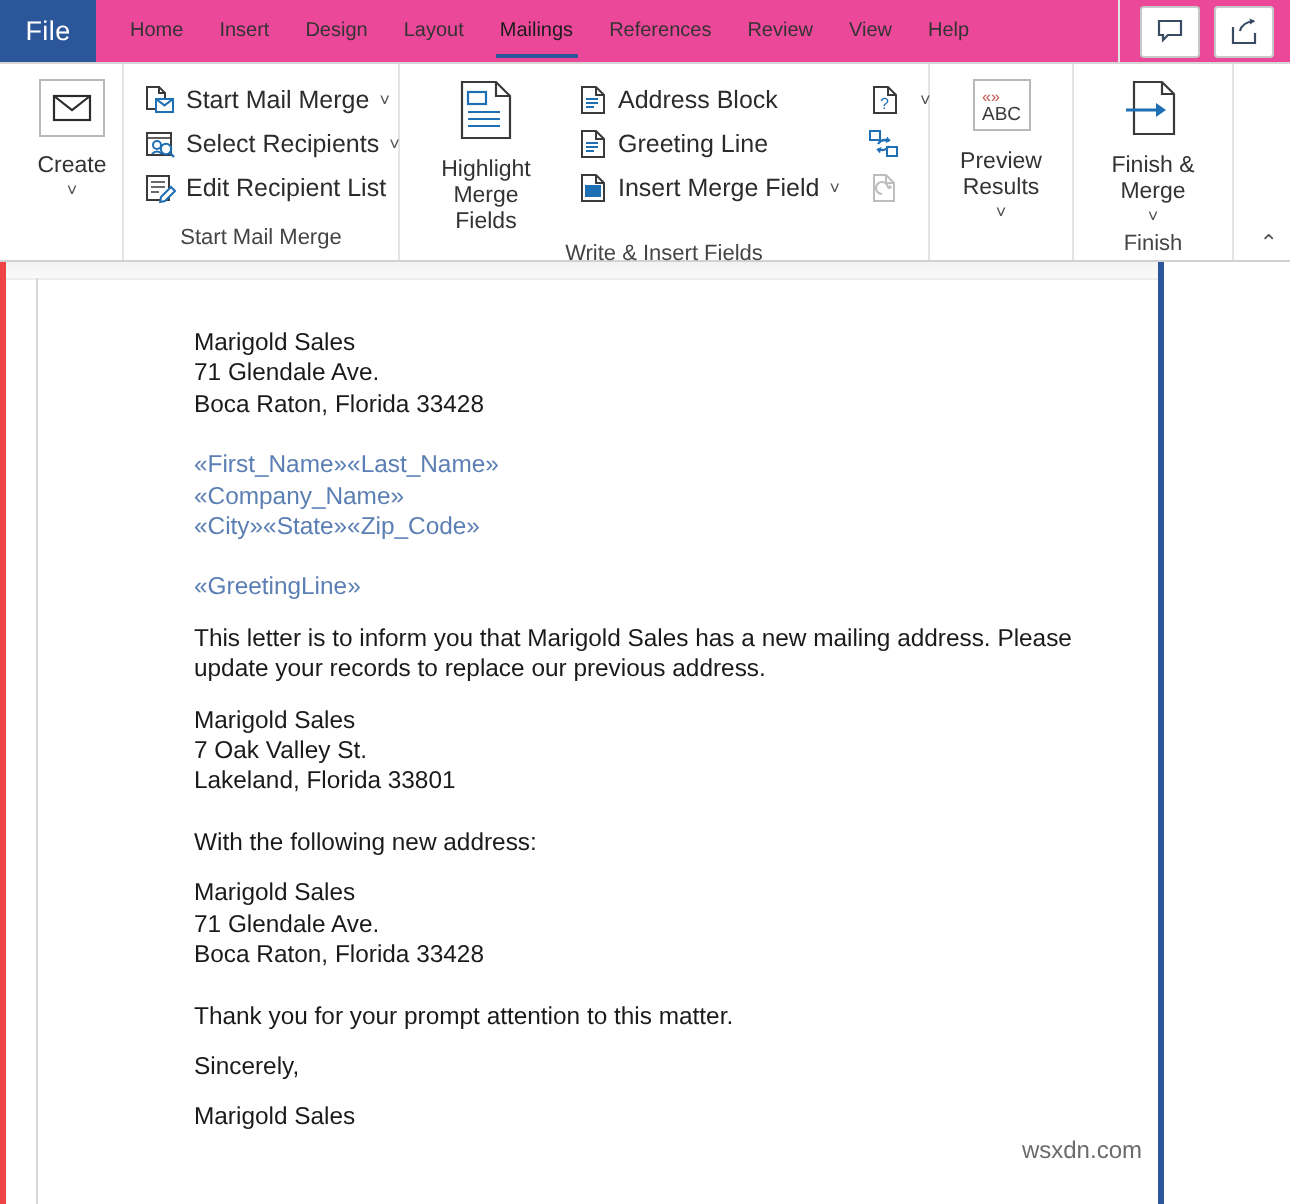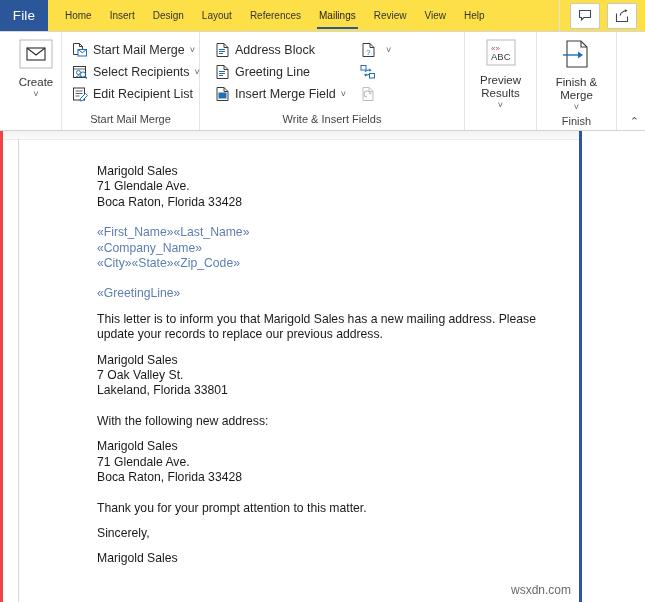--- a/index.html
+++ b/index.html
@@ -11,21 +11,21 @@
     height: 602px;
     background: #ffffff;
     font-family: "Liberation Sans", sans-serif;
     overflow: hidden;
     position: relative;
   }
 
   
   .tabbar {
     height: 31px;
-    background: #fde047;
+    background: #ec4899;
     display: flex;
     align-items: stretch;
     position: relative;
     border-bottom: 1px solid #d6d6d6;
   }
   .file-tab {
     width: 48px;
     background: #2b579a;
     color: #ffffff;
     font-size: 13.5px;
@@ -237,21 +237,21 @@
   .spacer-sm { height: 10px; }
   .mergefield {
     color: #5b7fb4;
   }
   .body-para {
     max-width: 505px;
   }
   .watermark {
     position: absolute;
     right: 8px;
-    bottom: 5px;
+    bottom: 20px;
     font-size: 12px;
     color: #6b6b6b;
     font-family: "Liberation Sans", sans-serif;
   }
 </style>
 </head>
 <body>
 
 <div class="tabbar">
   <div class="file-tab">
@@ -263,25 +263,25 @@
       </div>
       <div class="tab">
         <span>Insert</span>
       </div>
       <div class="tab">
         <span>Design</span>
       </div>
       <div class="tab">
         <span>Layout</span>
       </div>
-      <div class="tab">
-        <span>References</span>
-      </div>
       <div class="tab active">
         <span>Mailings</span>
+      </div>
+      <div class="tab">
+        <span>References</span>
       </div>
       <div class="tab">
         <span>Review</span>
       </div>
       <div class="tab">
         <span>View</span>
       </div>
       <div class="tab">
         <span>Help</span>
       </div>
@@ -360,20 +360,32 @@
           </span>
           <span class="lbl">Edit Recipient List</span>
         </div>
       </div>
     </div>
     <div class="group-label">Start Mail Merge</div>
   </div>
 
   <div class="group" style="width:265px;">
     <div class="group-body">
+      <div class="bigbtn" style="min-width:62px;">
+        <span class="glyph">
+          <svg width="30" height="32" viewBox="0 0 30 32">
+            <path d="M3 2 h17 l7 7 v21 h-24 z" fill="#fff" stroke="#3a3a3a" stroke-width="1.1"></path>
+            <path d="M20 2 v7 h7" fill="none" stroke="#3a3a3a" stroke-width="1.1"></path>
+            <rect x="6" y="7" width="9" height="6" fill="none" stroke="#1f6fb5" stroke-width="1.1"></rect>
+            <path d="M6 17 h16 M6 20.5 h16 M6 24 h16" stroke="#1f6fb5" stroke-width="1.1"></path>
+          </svg>
+        </span>
+        <span class="lbl" style="white-space:pre-line;">Highlight
+Merge Fields</span>
+      </div>
 
       <div class="smallcol" style="margin-left:4px;">
         <div class="smallbtn">
           <span class="glyph">
             <svg width="15" height="16" viewBox="0 0 15 16">
               <path d="M2 1.5 h7 l4 4 v9 h-11 z" fill="#fff" stroke="#3a3a3a" stroke-width="1"></path>
               <path d="M9 1.5 v4 h4" fill="none" stroke="#3a3a3a" stroke-width="1"></path>
               <path d="M4 7.5 h6 M4 9.5 h6 M4 11.5 h4" stroke="#1f6fb5" stroke-width="1"></path>
             </svg>
           </span>

